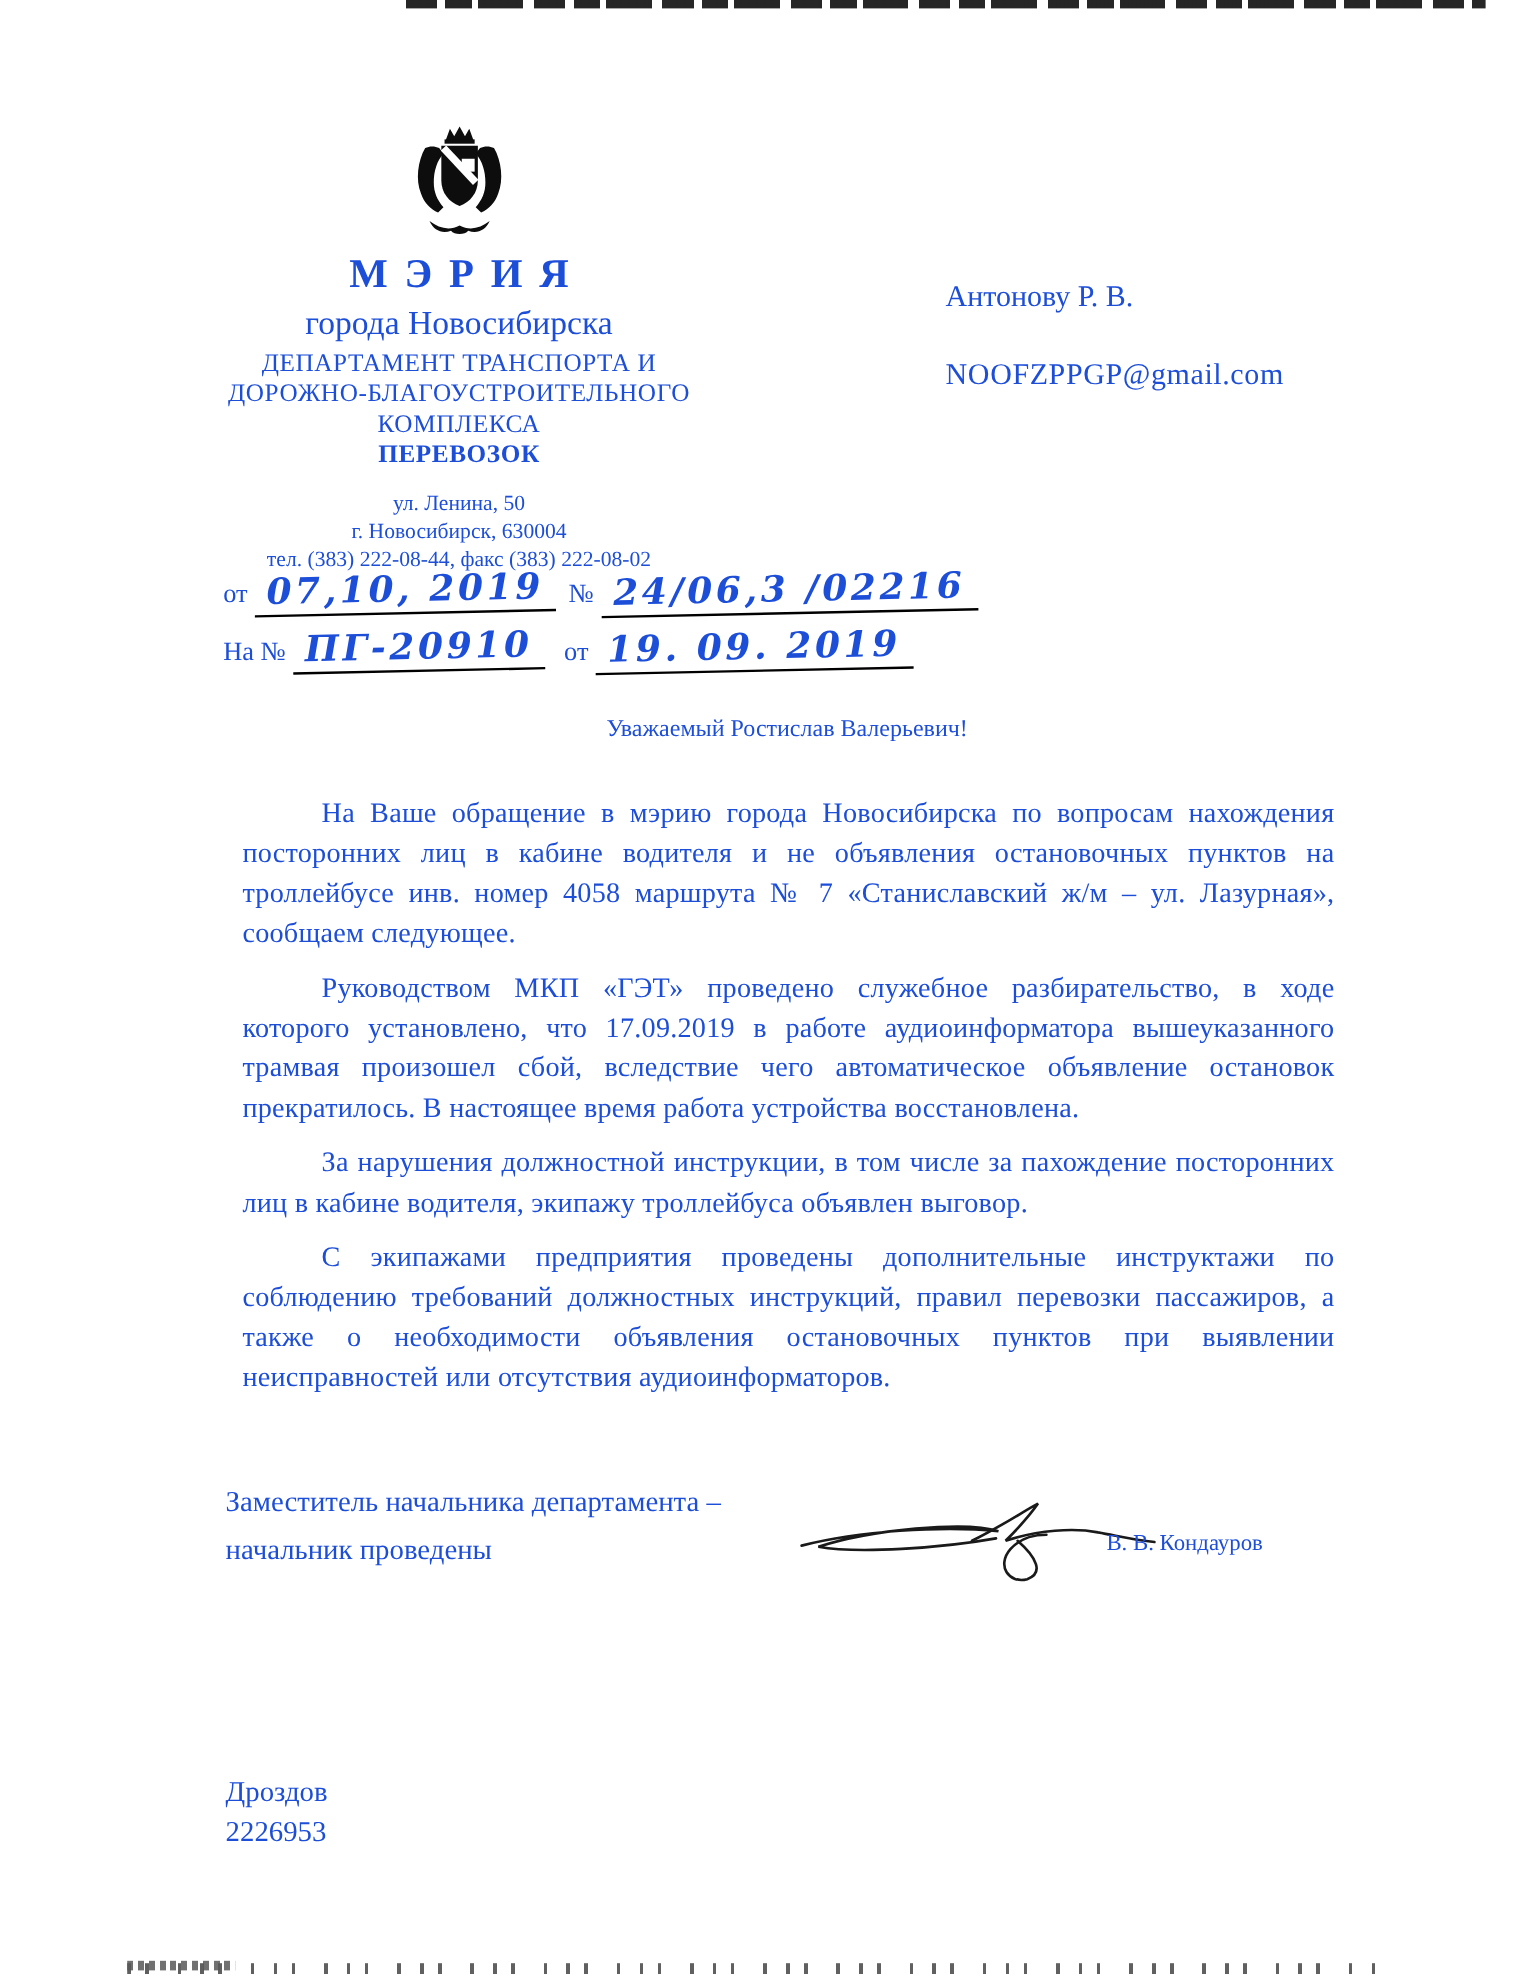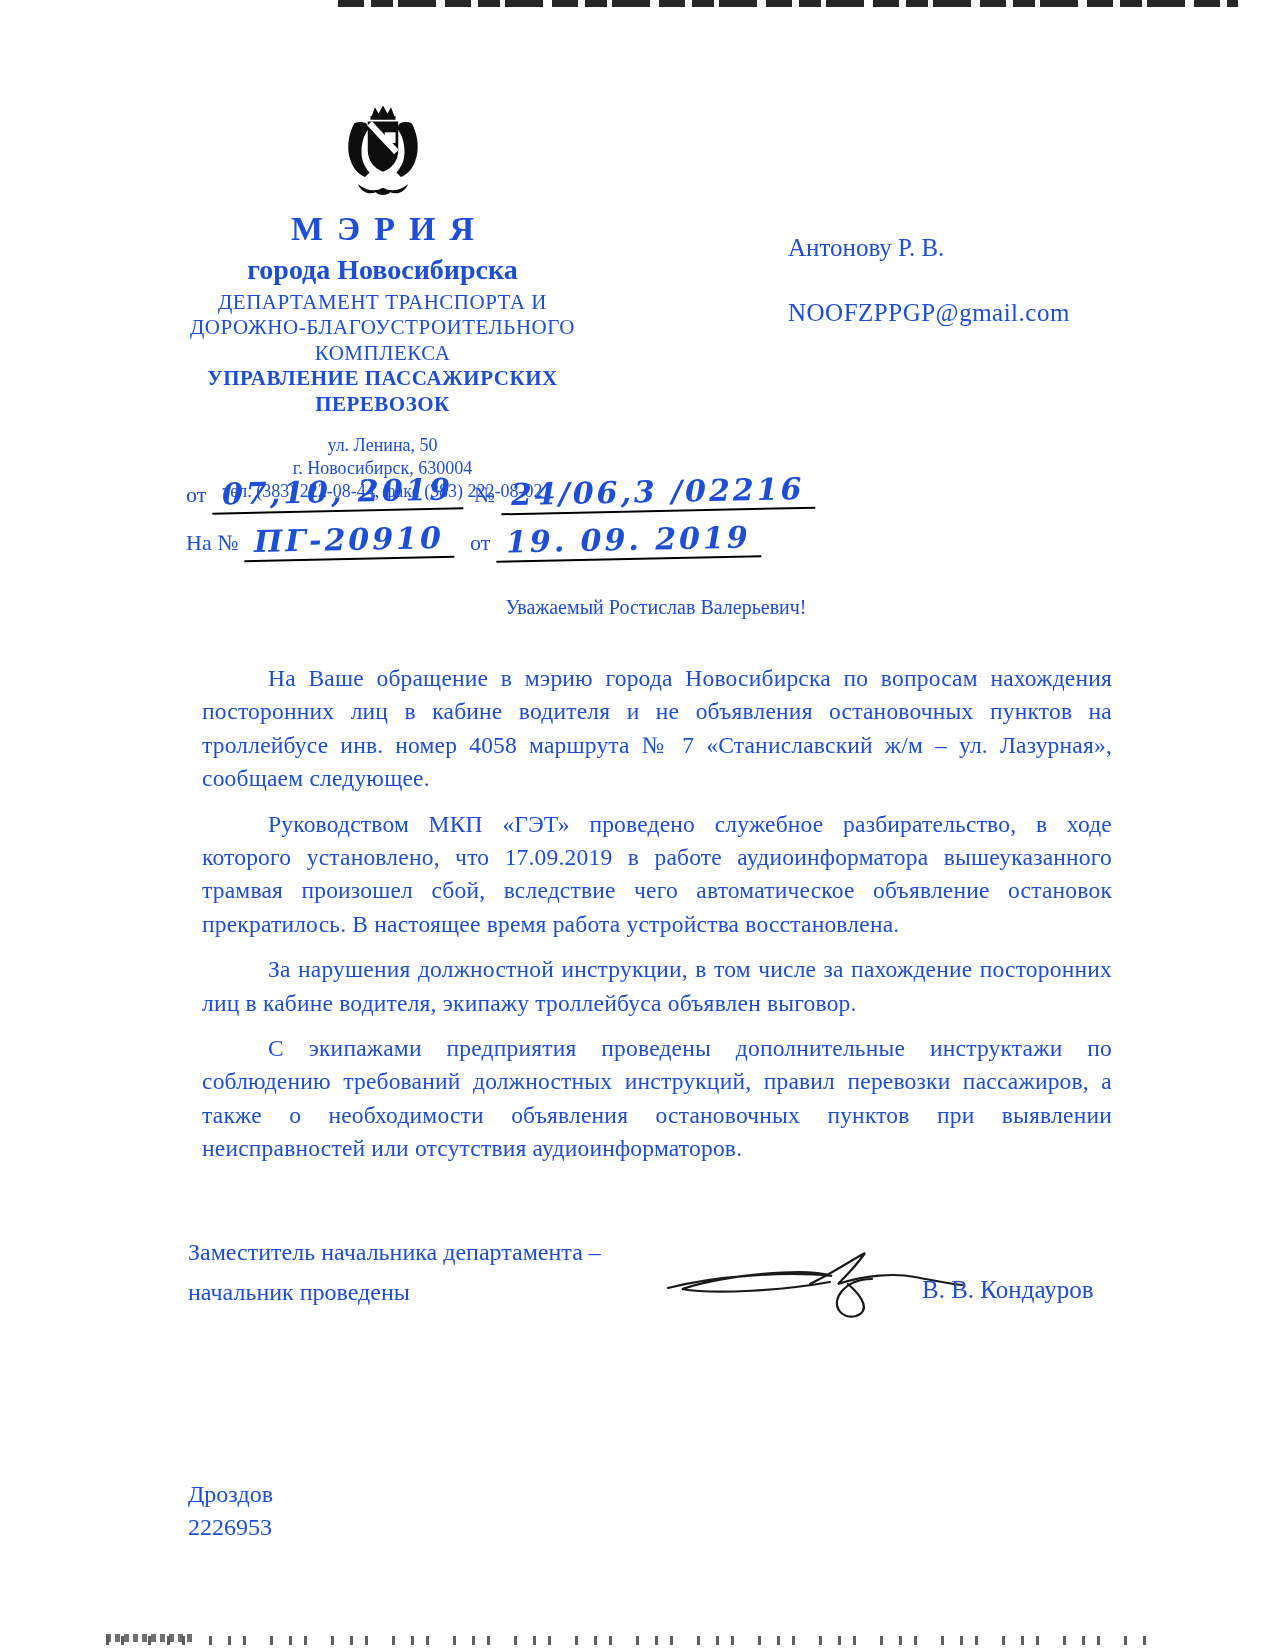--- a/index.html
+++ b/index.html
@@ -28,21 +28,21 @@
     background:repeating-linear-gradient(90deg,#111 0 5px,transparent 5px 9px);
     opacity:.85;
   }
   
   .letterhead{
     position:absolute;left:160px;top:104px;width:445px;
     text-align:center;line-height:1.22;
   }
   .emblem{width:86px;height:96px;margin:0 auto 8px auto;display:block;}
   .org-name{font-size:34px;font-weight:bold;letter-spacing:14px;margin:2px 0 4px 14px;}
-  .org-subname{font-size:28px;font-weight:bold;margin:0 0 2px 0;}
+  .org-subname{font-size:28px;font-weight:normal;margin:0 0 2px 0;}
   .dept-line{font-size:21px;letter-spacing:.5px;}
   .division-line{font-size:21px;font-weight:bold;letter-spacing:.5px;}
   .addr-block{margin-top:16px;font-size:18px;line-height:1.3;}
   
   .refs{position:absolute;left:186px;top:474px;width:520px;font-size:22px;}
   .ref-row{display:flex;align-items:flex-end;margin-bottom:10px;white-space:nowrap;}
   .ref-label{padding:0 6px 4px 0;}
   .hand{
     font-family:"DejaVu Serif", serif;
     font-style:italic;font-weight:bold;
@@ -62,21 +62,21 @@
     text-align:center;font-size:20px;
   }
   .body-text{position:absolute;left:190px;top:650px;width:934px;}
   .body-text p{
     margin:12px;font-size:23.5px;line-height:33.4px;
     text-align:justify;text-indent:66px;letter-spacing:.2px;
   }
   
   .sign-position{position:absolute;left:188px;top:1232px;font-size:24px;line-height:40px;}
   .signature-scribble{position:absolute;left:660px;top:1226px;width:310px;height:100px;}
-  .signer{position:absolute;left:922px;top:1276px;font-size:25px;white-space:nowrap;}
+  .signer{position:absolute;left:922px;top:1276px;font-size:19px;white-space:nowrap;}
   
   .executor{position:absolute;left:188px;top:1478px;font-size:24px;line-height:33px;}
 </style>
 </head>
 <body>
 
 <div id="page">
 
   <div class="top-artifact"></div>
 
@@ -93,21 +93,20 @@
       <g stroke="#ffffff" fill="none">
         <path d="M33 20 L63 52" stroke-width="7"></path>
         <rect x="50" y="30" width="12" height="12" fill="#ffffff" stroke="none"></rect>
       </g>
     </svg>
     <div class="org-name">МЭРИЯ</div>
     <div class="org-subname">города Новосибирска</div>
     <div class="dept-line">ДЕПАРТАМЕНТ ТРАНСПОРТА И</div>
     <div class="dept-line">ДОРОЖНО-БЛАГОУСТРОИТЕЛЬНОГО</div>
     <div class="dept-line">КОМПЛЕКСА</div>
-    <div class="division-line">УПРАВЛЕНИЕ ПАССАЖИРСКИХ</div>
     <div class="division-line">ПЕРЕВОЗОК</div>
     <div class="addr-block">
       <div>ул. Ленина, 50</div>
       <div>г. Новосибирск, 630004</div>
       <div>тел. (383) 222-08-44, факс (383) 222-08-02</div>
     </div>
   </div>
 
   <div class="refs">
     <div class="ref-row">

